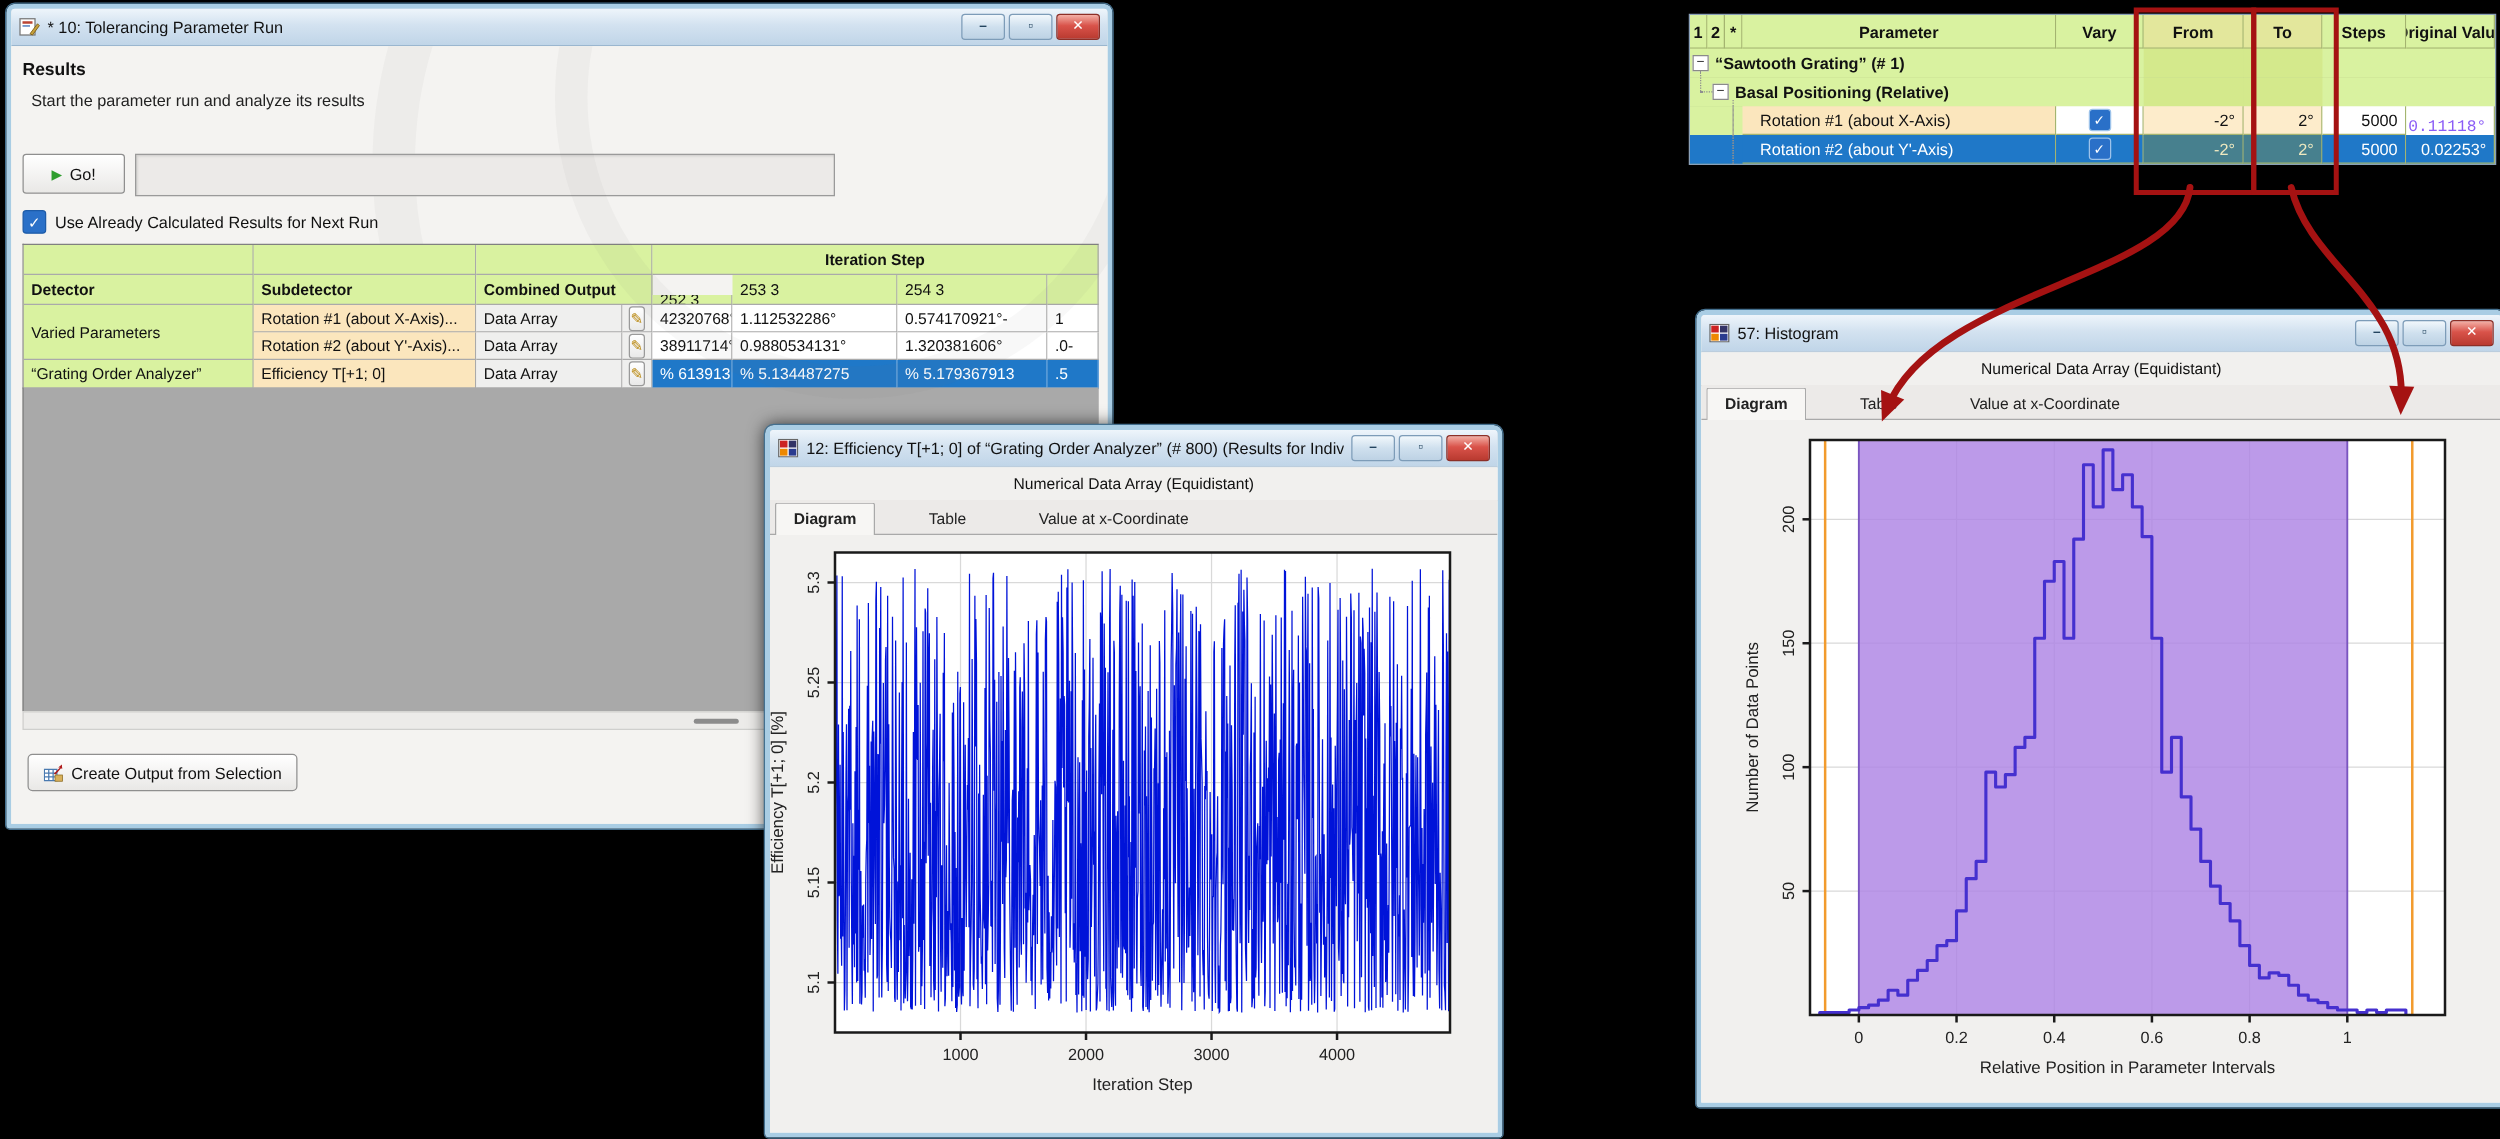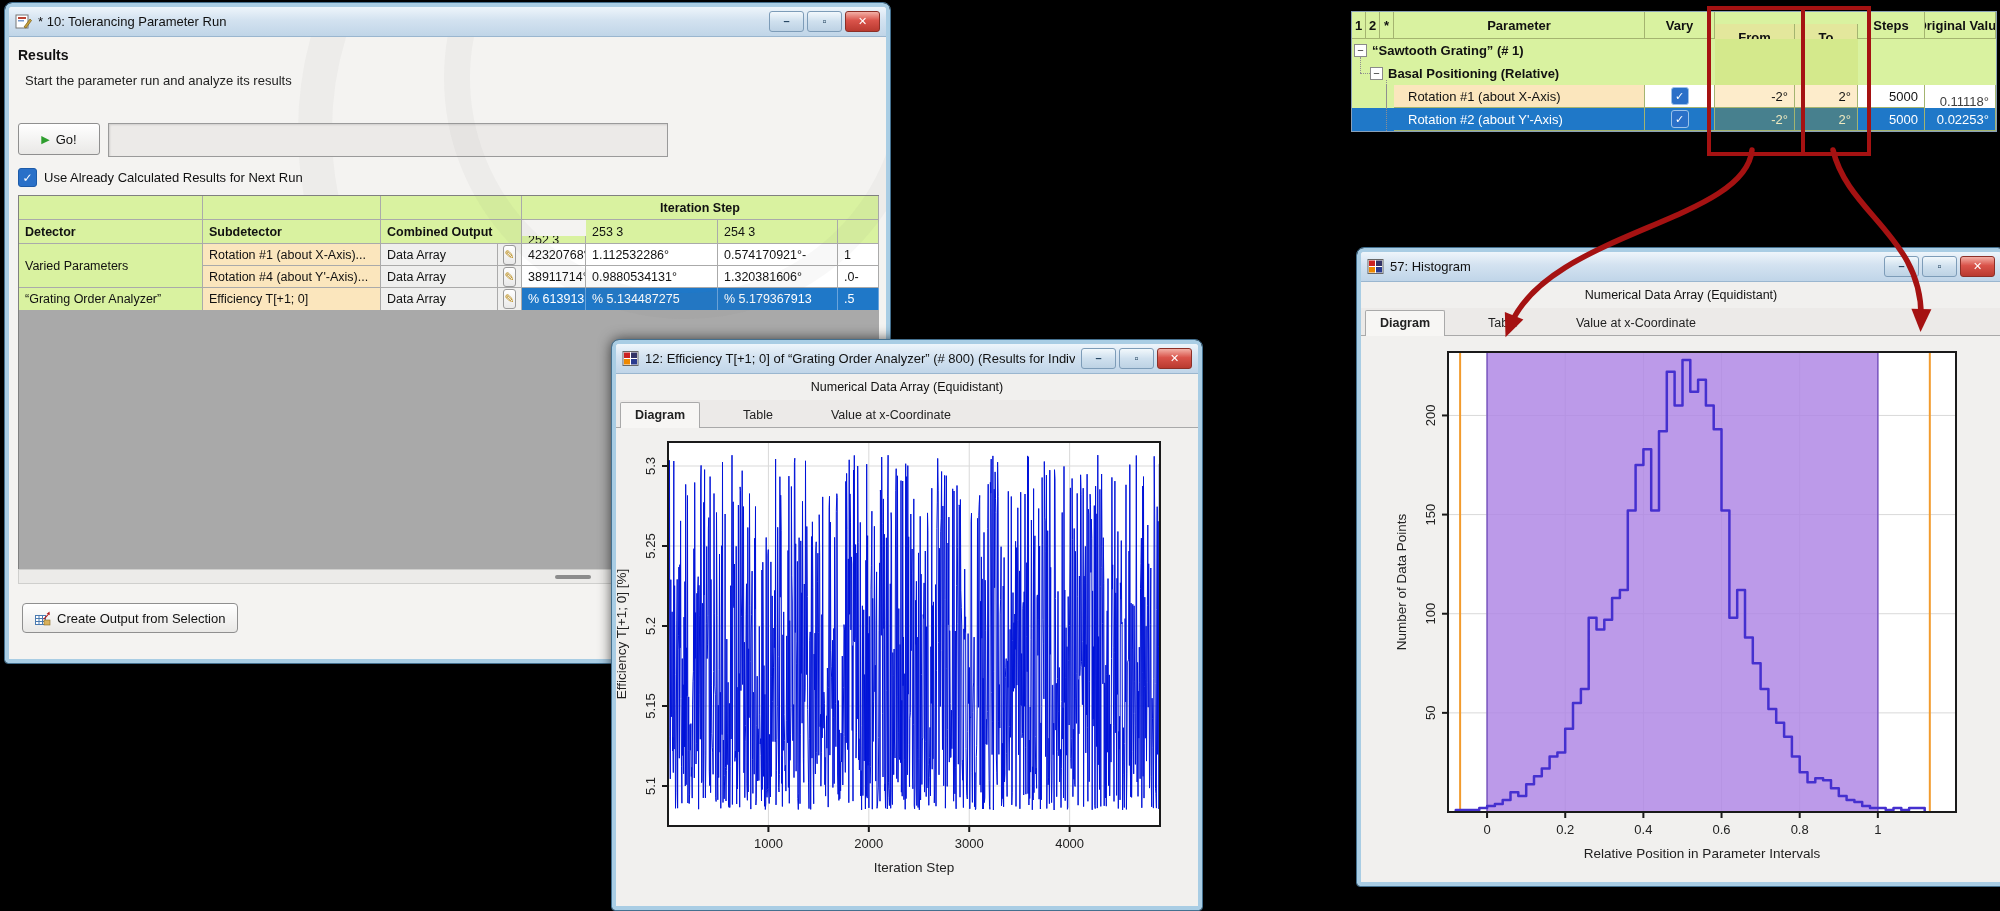--- a/index.html
+++ b/index.html
@@ -74,21 +74,21 @@
   #scrollthumb{position:absolute;left:536px;top:5px;width:36px;height:4px;background:#8c8c8c;border-radius:2px;}
   #create-btn{position:absolute;left:13px;top:566px;height:30px;padding:0 12px;border-radius:4px;}
 
   
   #ptable{position:absolute;left:1352px;top:12px;width:644px;height:119px;z-index:30;
     outline:1px solid #8aa0b8;font-size:13px;color:#111;background:#d9f2a0;}
   .prow{position:absolute;left:0;width:644px;}
   .pcell{position:absolute;box-sizing:border-box;display:flex;align-items:center;overflow:hidden;
     border-right:1px solid #a4b470;border-bottom:1px solid #a4b470;white-space:nowrap;}
   .pcell.hd{font-weight:bold;justify-content:center;background:#d9f2a0;}
-  .pcell.hd.ft{background:#e3e79c;margin-top:12px;}
+  .pcell.hd.ft{background:#e3e79c;}
   .tint{position:absolute;top:0;bottom:0;background:rgba(186,186,40,.16);}
   .expander{position:absolute;width:13px;height:13px;background:#fff;border:1px solid #8a8a8a;
     font-size:11px;line-height:11px;text-align:center;color:#333;box-sizing:border-box;}
   .treev{position:absolute;border-left:1px dotted #8f8f8f;}
   .treeh{position:absolute;border-top:1px dotted #8f8f8f;}
   .vchk{width:16px;height:16px;border-radius:3px;background:#2a70c8;border:1px solid #9cc2ea;color:#fff;
     font-size:11px;display:flex;align-items:center;justify-content:center;margin:0 auto;font-weight:bold;}
   .numr{justify-content:flex-end !important;padding-right:6px;}
 
   
@@ -152,21 +152,21 @@
           <div class="c green" style="grid-area: 5 / 1;">“Grating Order Analyzer”</div>
           <div class="c orange" style="grid-area: 3 / 2;">Rotation #1 (about X-Axis)...</div>
           <div class="c gray" style="grid-area: 3 / 3;">Data Array</div>
           <div class="c gray ctr" style="grid-area: 3 / 4;">
             <div class="pencilbtn">✎</div>
           </div>
           <div class="c  num" style="grid-area: 3 / 5;">42320768°</div>
           <div class="c  num" style="grid-area: 3 / 6;">1.112532286°</div>
           <div class="c  num" style="grid-area: 3 / 7;">-0.574170921°</div>
           <div class="c  num" style="grid-area: 3 / 8;">1</div>
-          <div class="c orange" style="grid-area: 4 / 2;">Rotation #4 (about Y'-Axis)...</div>
+          <div class="c orange" style="grid-area: 4 / 2;">Rotation #2 (about Y'-Axis)...</div>
           <div class="c gray" style="grid-area: 4 / 3;">Data Array</div>
           <div class="c gray ctr" style="grid-area: 4 / 4;">
             <div class="pencilbtn">✎</div>
           </div>
           <div class="c  num" style="grid-area: 4 / 5;">38911714°</div>
           <div class="c  num" style="grid-area: 4 / 6;">0.9880534131°</div>
           <div class="c  num" style="grid-area: 4 / 7;">1.320381606°</div>
           <div class="c  num" style="grid-area: 4 / 8;">-0.</div>
           <div class="c orange" style="grid-area: 5 / 2;">Efficiency T[+1; 0]</div>
           <div class="c gray" style="grid-area: 5 / 3;">Data Array</div>
@@ -359,21 +359,21 @@
       </div>
       <div class="prow" style="left: 0px; top: 73px; width: 644px; height: 23px; background: rgb(217, 242, 160);">
         <div class="pcell" style="left: 42px; top: 0px; width: 251px; height: 23px; background: rgb(251, 230, 189); color: rgb(17, 17, 17); padding-left: 14px;">Rotation #1 (about X-Axis)</div>
         <div class="treev" style="left: 34px; top: 0px; height: 23px;"></div>
         <div class="pcell" style="left: 293px; top: 0px; width: 70px; height: 23px; background: rgb(255, 255, 255); justify-content: center;">
           <div class="vchk">✓</div>
         </div>
         <div class="pcell numr" style="left: 363px; top: 0px; width: 80px; height: 23px; background: rgb(253, 236, 203); color: rgb(17, 17, 17);">-2°</div>
         <div class="pcell numr" style="left: 443px; top: 0px; width: 63px; height: 23px; background: rgb(253, 236, 203); color: rgb(17, 17, 17);">2°</div>
         <div class="pcell numr" style="left: 506px; top: 0px; width: 67px; height: 23px; background: rgb(255, 255, 255); color: rgb(17, 17, 17);">5000</div>
-        <div class="pcell numr" style="left: 573px; top: 0px; width: 71px; height: 34px; background: rgb(255, 255, 255); color: #404040;">0.11118°</div>
+        <div class="pcell numr" style="left: 573px; top: 0px; width: 71px; height: 34px; background: rgb(255, 255, 255); color: #8b5cf6; font-family: Liberation Mono, monospace;">0.11118°</div>
       </div>
       <div class="prow" style="left: 0px; top: 96px; width: 644px; height: 23px; background: rgb(31, 120, 200);">
         <div class="pcell" style="left: 42px; top: 0px; width: 251px; height: 23px; background: rgb(31, 120, 200); color: rgb(255, 255, 255); padding-left: 14px;">Rotation #2 (about Y'-Axis)</div>
         <div class="treev" style="left: 34px; top: 0px; height: 23px;"></div>
         <div class="pcell" style="left: 293px; top: 0px; width: 70px; height: 23px; background: rgb(31, 120, 200); justify-content: center;">
           <div class="vchk">✓</div>
         </div>
         <div class="pcell numr" style="left: 363px; top: 0px; width: 80px; height: 23px; background: rgb(71, 128, 142); color: rgb(239, 233, 192);">-2°</div>
         <div class="pcell numr" style="left: 443px; top: 0px; width: 63px; height: 23px; background: rgb(71, 128, 142); color: rgb(239, 233, 192);">2°</div>
         <div class="pcell numr" style="left: 506px; top: 0px; width: 67px; height: 23px; background: rgb(31, 120, 200); color: rgb(255, 255, 255);">5000</div>

